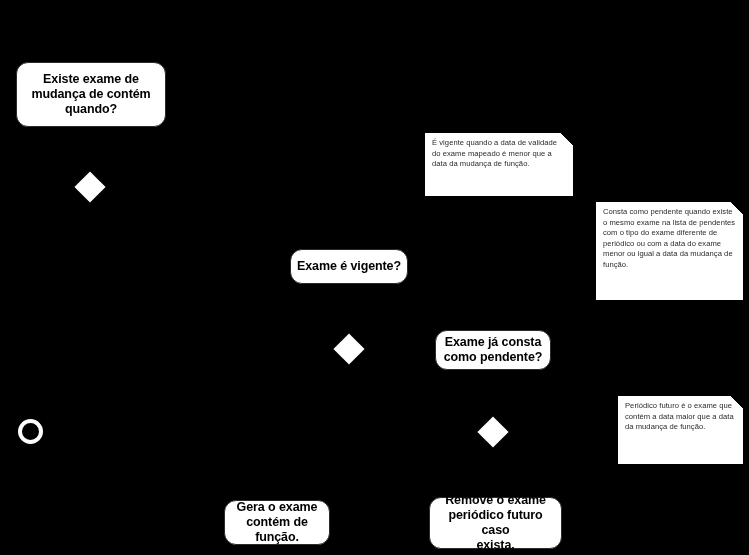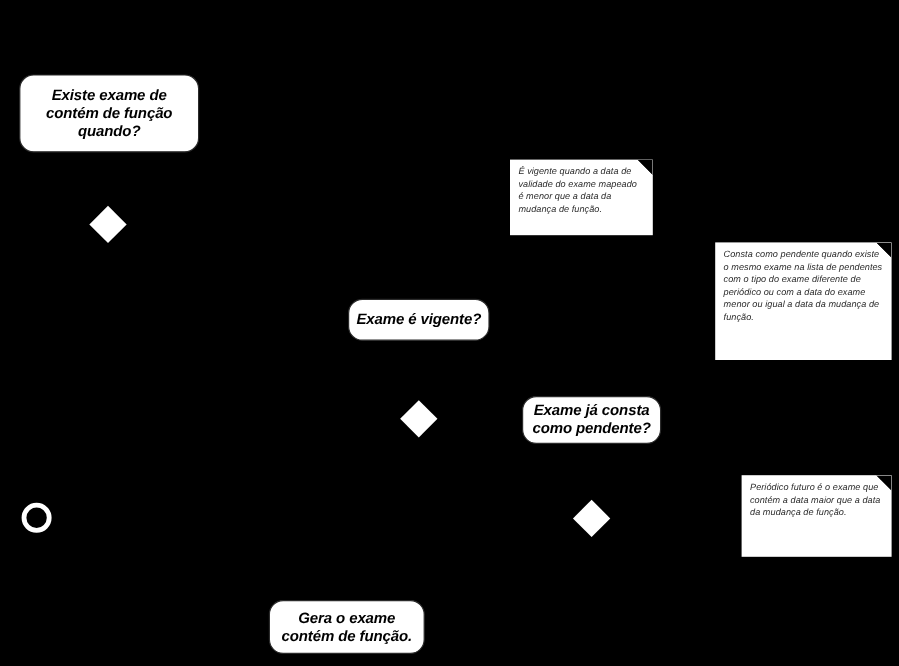--- a/index.html
+++ b/index.html
@@ -7,21 +7,20 @@
     padding: 0;
     background: #000000;
   }
   #canvas {
     position: relative;
     width: 749px;
     height: 555px;
     background: #000000;
     overflow: hidden;
     font-family: "Liberation Sans", sans-serif;
-    font-style: italic;
   }
 
   
   .task-box {
     position: absolute;
     background: #ffffff;
     color: #000000;
     border: 1px solid #2b2b2b;
     border-radius: 12px;
     box-sizing: border-box;
@@ -86,53 +85,60 @@
   }
 </style>
 </head>
 <body>
 
 <div id="canvas">
 
   <div class="task-box" id="box-0" style="left: 16px; top: 62px; width: 150px; height: 65px;">
     <span class="txt">
       <span>Existe exame de</span><br>
-      <span>contém de função</span><br>
+      <span>mudança de contém</span><br>
       <span>quando?</span>
     </span>
   </div>
 
   <div class="task-box" id="box-1" style="left: 290px; top: 249px; width: 118px; height: 35px;">
     <span class="txt">
       <span>Exame é vigente?</span>
     </span>
   </div>
 
   <div class="task-box" id="box-2" style="left: 435px; top: 330px; width: 116px; height: 40px;">
     <span class="txt">
       <span>Exame já consta</span><br>
       <span>como pendente?</span>
     </span>
   </div>
 
-  <div class="task-box" id="box-3" style="left: 224px; top: 500px; width: 130px; height: 45px;">
+  <div class="task-box" id="box-3" style="left: 224px; top: 500px; width: 106px; height: 45px;">
     <span class="txt">
       <span>Gera o exame</span><br>
       <span>contém de função.</span>
     </span>
   </div>
 
+  <div class="task-box" id="box-4" style="left: 429px; top: 497px; width: 133px; height: 52px;">
+    <span class="txt">
+      <span>Remove o exame</span><br>
+      <span>periódico futuro caso</span><br>
+      <span>exista.</span>
+    </span>
+  </div>
 
   <div class="gateway" id="gw-0" style="width: 22px; height: 22px; left: 79px; top: 176px;"></div>
   <div class="gateway" id="gw-1" style="width: 22px; height: 22px; left: 338px; top: 338px;"></div>
   <div class="gateway" id="gw-2" style="width: 22px; height: 22px; left: 482px; top: 421px;"></div>
 
   <div class="end-event" id="ev-0" style="width: 25px; height: 25px; left: 17.5px; top: 418.5px; border: 4px solid rgb(255, 255, 255);"></div>
 
-  <div class="note" id="note-0" style="left: 425px; top: 133px; width: 119px; height: 63px;">
+  <div class="note" id="note-0" style="left: 425px; top: 133px; width: 148px; height: 63px;">
     <span class="note-text">É vigente quando a data de validade do exame mapeado é menor que a data da mudança de função.</span>
     <span class="fold"></span>
     <span class="fold-edge"></span>
   </div>
 
   <div class="note" id="note-1" style="left: 596px; top: 202px; width: 147px; height: 98px;">
     <span class="note-text">Consta como pendente quando existe o mesmo exame na lista de pendentes com o tipo do exame diferente de periódico ou com a data do exame menor ou igual a data da mudança de função.</span>
     <span class="fold"></span>
     <span class="fold-edge"></span>
   </div>

